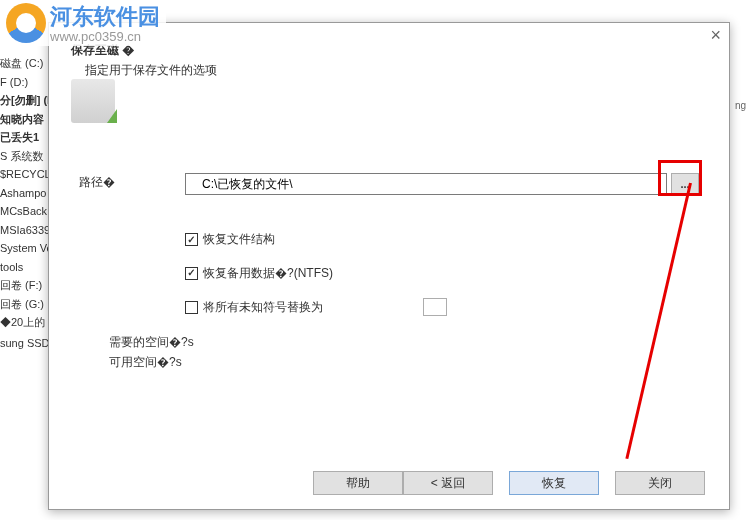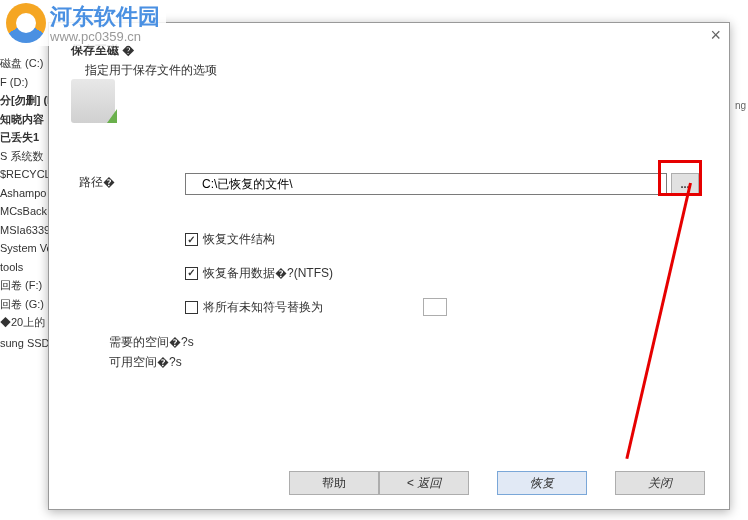--- a/index.html
+++ b/index.html
@@ -38,21 +38,21 @@
     
     .checkbox-row { display: flex; align-items: center; margin-left: 106px; margin-bottom: 16px; font-size: 12px; color: #333; }
     .checkbox { width: 13px; height: 13px; border: 1px solid #333; margin-right: 5px; display: flex; align-items: center; justify-content: center; font-size: 10px; line-height: 1; }
     .checkbox.checked::after { content: '✓'; color: #333; font-weight: bold; }
     .replace-input { width: 24px; height: 18px; border: 1px solid #adadad; margin-left: 100px; }
     
     .space-info { margin-left: 30px; font-size: 12px; color: #333; line-height: 1.7; }
     
     .dialog-footer { position: absolute; bottom: 0; left: 0; right: 0; padding: 14px 24px; display: flex; justify-content: flex-end; align-items: center; border-top: 0px solid transparent; }
     .btn { width: 90px; height: 24px; border: 1px solid #adadad; background: #e1e1e1; font-size: 12px; color: #333; cursor: pointer; display: flex; align-items: center; justify-content: center; }
-    .footer-right { display: flex; gap: 28px; font-style: italic; }
+    .footer-right { display: flex; gap: 16px; }
     .btn.primary { border: 1px solid #7aa7d8; background: #e1e9f5; }
     
     .arrow { position: absolute; top: 160px; left: 640px; pointer-events: none; }
     .arrow-line { width: 3px; height: 283px; background: #e60000; transform-origin: top; transform: rotate(13deg); }
     
     .ext-text { position: absolute; top: 100px; right: 2px; font-size: 10px; color: #666; margin-left: 8px; }
   </style>
 </head>
 <body>
 

